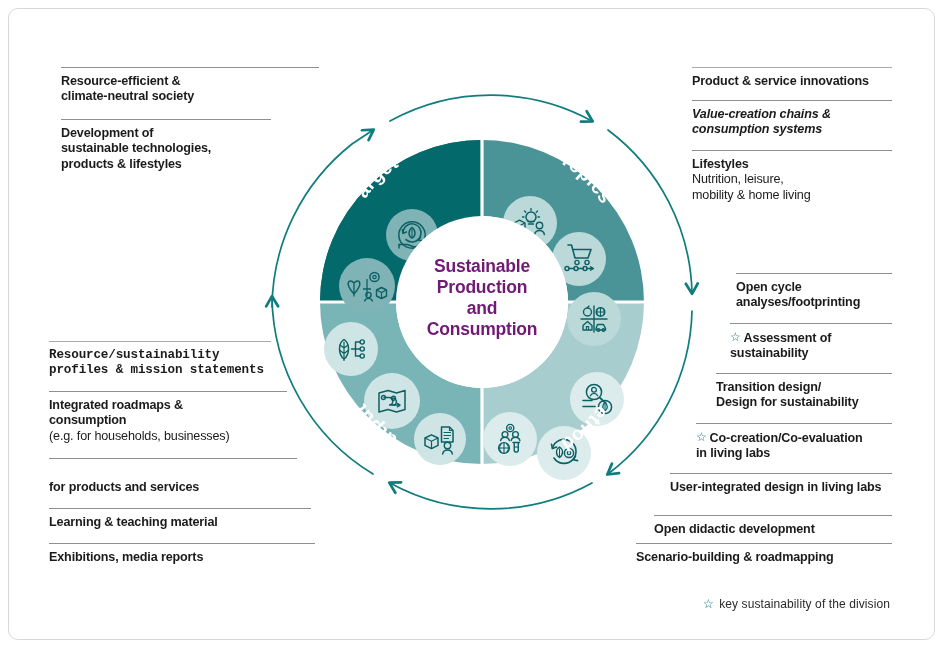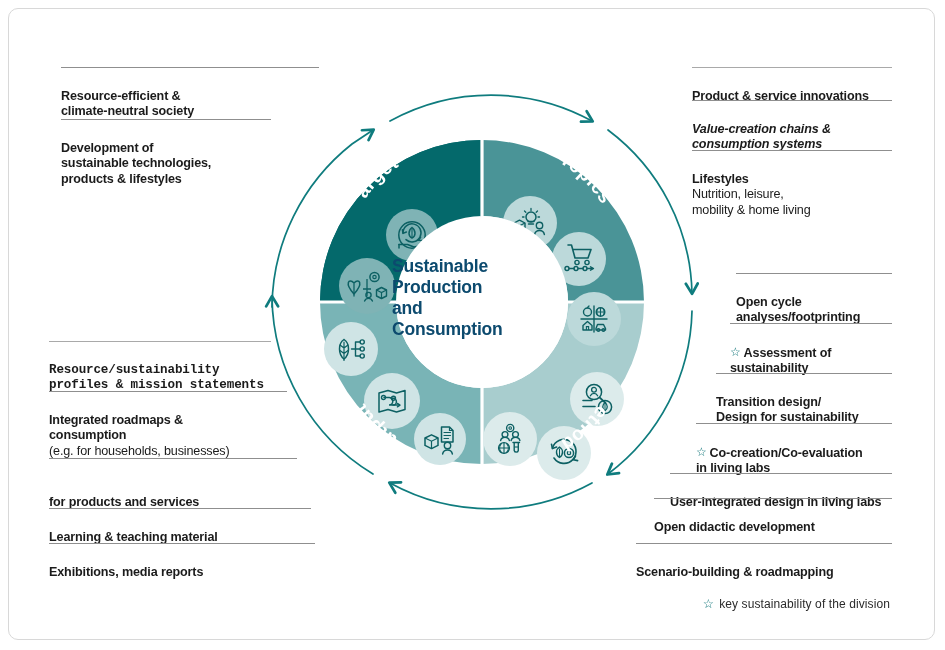--- a/index.html
+++ b/index.html
@@ -17,43 +17,43 @@
   
   .col{position:absolute;}
   #left-col{left:40px;top:58px;width:270px;}
   #right-col{right:42px;top:58px;width:270px;}
 
   .entry{position:absolute;box-sizing:border-box;}
   .rule{height:1px;background:#8f8f8f;width:100%;}
   .rule.light{background:#a9a9a9;}
   .entry .txt{
     font-size:12.6px;line-height:15.4px;font-weight:bold;
-    letter-spacing:-0.15px;padding-top:6px;color:#1b1b1b;margin-top:15px;
+    letter-spacing:-0.15px;padding-top:6px;color:#1b1b1b;
   }
   .entry .txt .reg{font-weight:normal;}
   #left-col .entry .txt{text-align:left;}
   #right-col .entry .txt{}
 
   .star{
     display:inline-block;color:#0d7377;font-size:12px;
     font-weight:normal;margin-right:3px;vertical-align:1px;
   }
 
   
   #wheel{position:absolute;left:243px;top:48px;width:460px;height:490px;}
   #wheel svg{display:block;}
 
   .quad-label{
     font-size:19px;font-weight:bold;fill:#ffffff;
     letter-spacing:0.4px;
   }
   #center-text{
     position:absolute;left:calc(243px + 230px - 90px);top:247px;
-    width:180px;
-    color:#0c4a6e;font-weight:bold;font-size:17.5px;line-height:21px;
+    width:180px;text-align:center;
+    color:#701a75;font-weight:bold;font-size:17.5px;line-height:21px;
     letter-spacing:-0.2px;
   }
 
   
   #legend{
     position:absolute;right:44px;bottom:28px;
     font-size:12px;color:#2b2b2b;letter-spacing:0.1px;
     display:flex;align-items:center;gap:5px;
   }
   #legend .star{font-size:12.5px;margin:0;}
@@ -180,21 +180,21 @@
       </div>
     </div>
 
     <div class="entry" style="top:406px;right:0px;width:222px;">
       <div class="rule"></div>
       <div class="txt">
         <span>User-integrated design in living labs</span>
       </div>
     </div>
 
-    <div class="entry" style="top:431px;right:0px;width:238px;">
+    <div class="entry" style="top:448px;right:0px;width:238px;">
       <div class="rule"></div>
       <div class="txt">
         <span>Open didactic development</span>
       </div>
     </div>
 
     <div class="entry" style="top:476px;right:0px;width:256px;">
       <div class="rule"></div>
       <div class="txt">
         <span>Scenario-building &amp; roadmapping</span>

